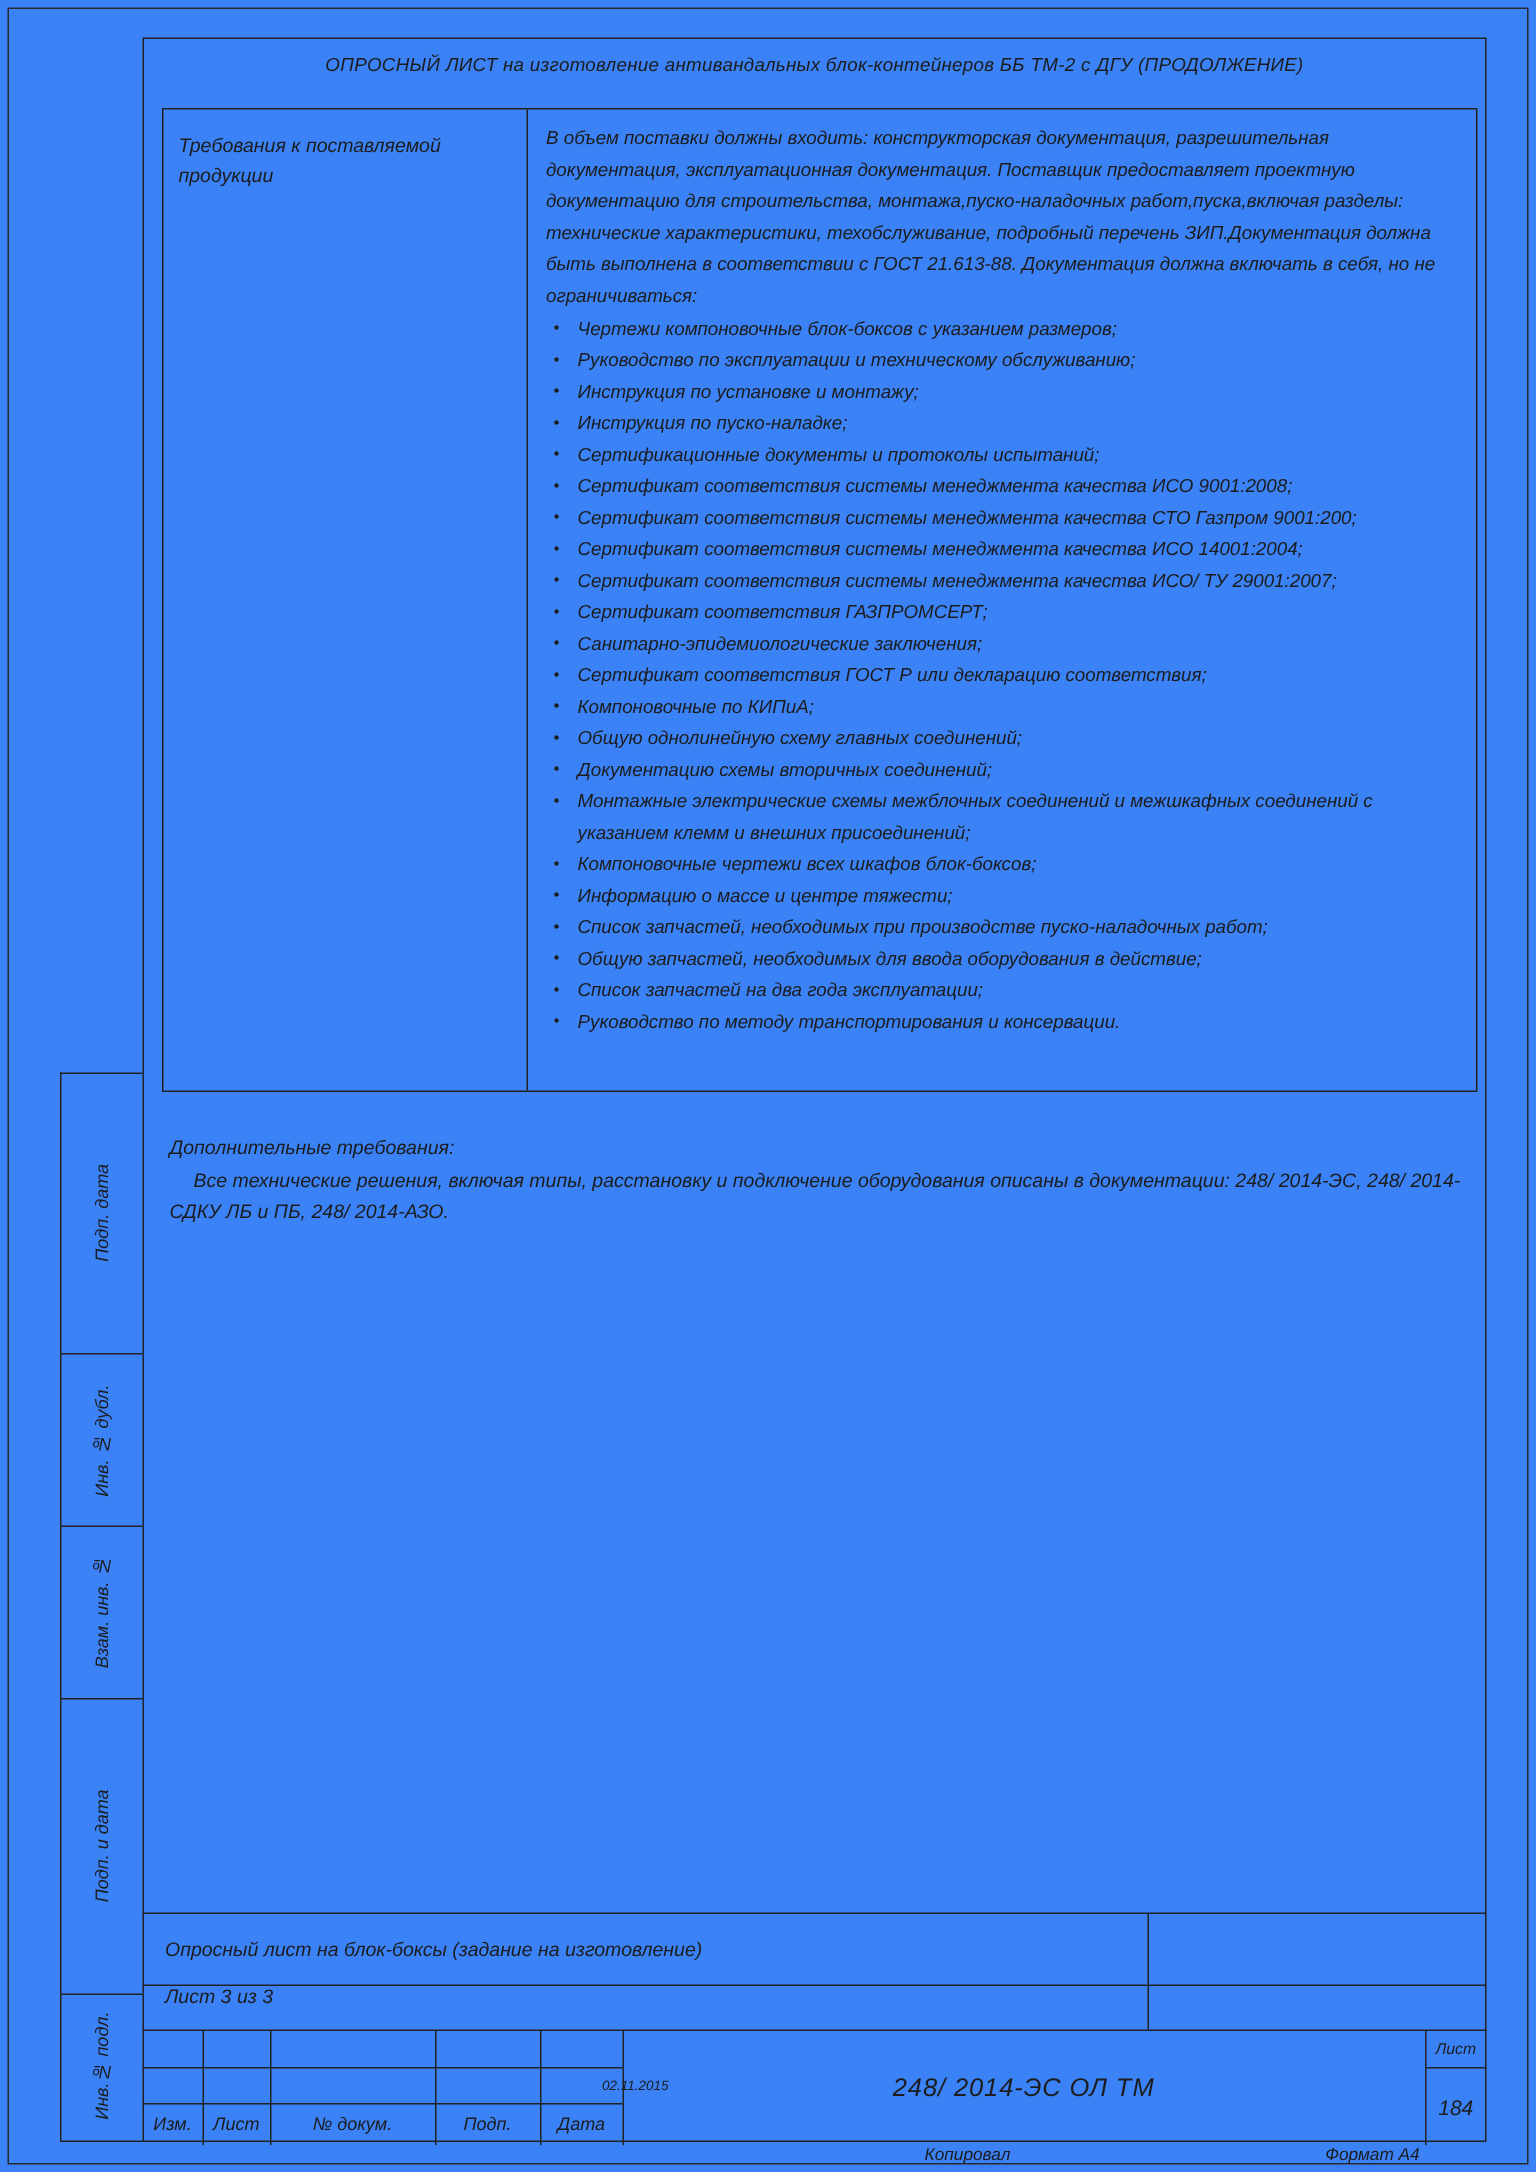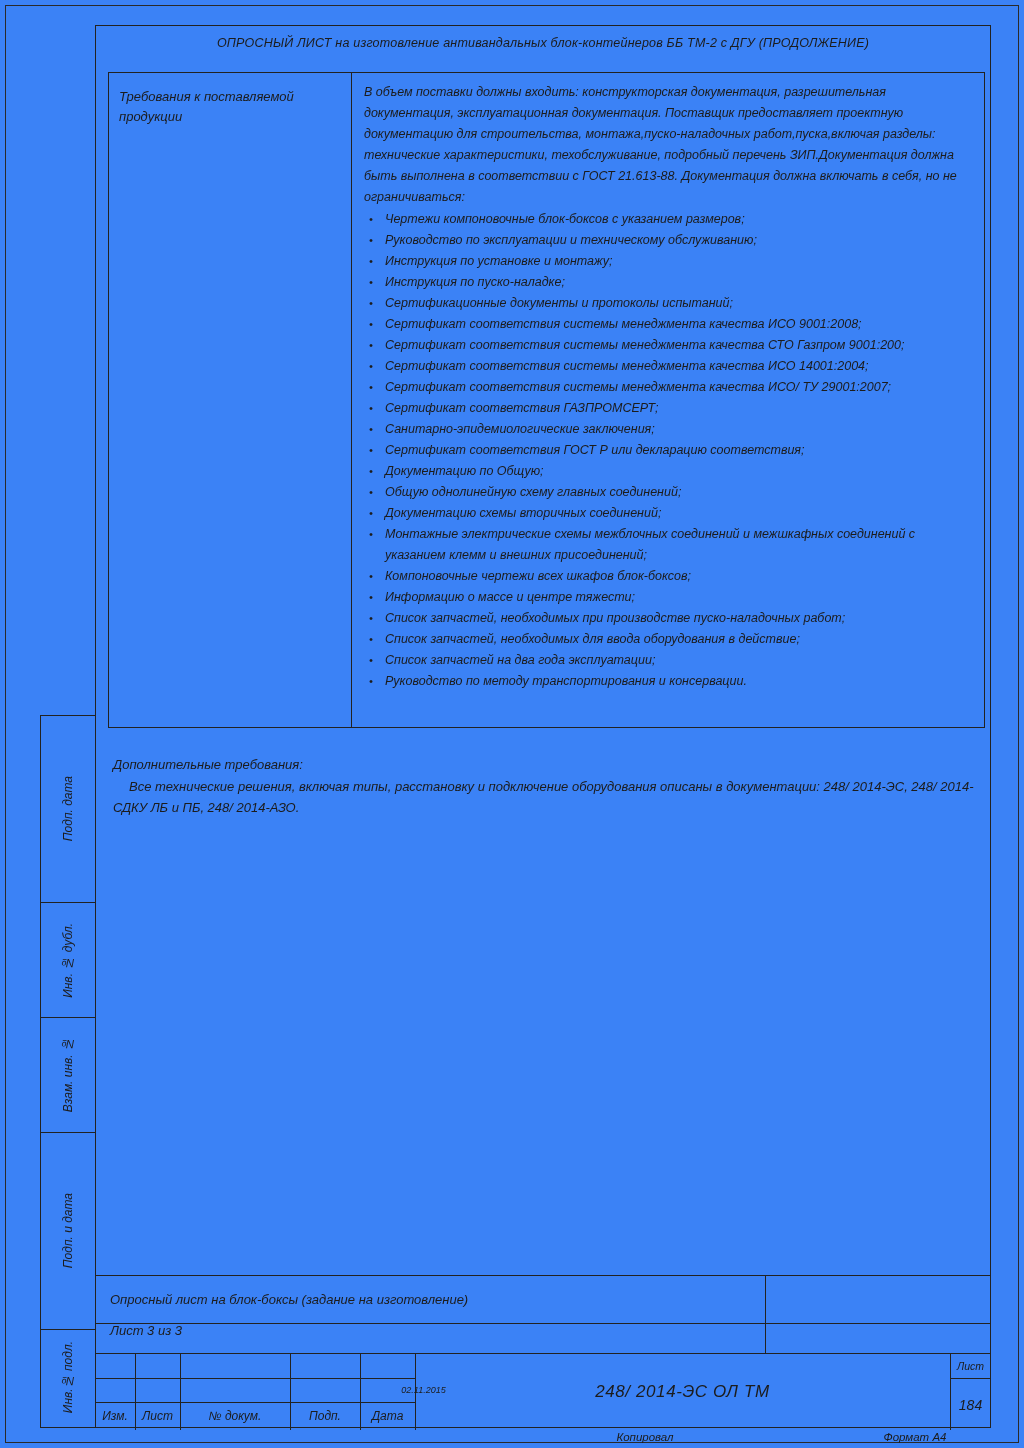--- a/index.html
+++ b/index.html
@@ -88,28 +88,28 @@
         <li>Инструкция по установке и монтажу;</li>
         <li>Инструкция по пуско-наладке;</li>
         <li>Сертификационные документы и протоколы испытаний;</li>
         <li>Сертификат соответствия системы менеджмента качества ИСО 9001:2008;</li>
         <li>Сертификат соответствия системы менеджмента качества СТО Газпром 9001:200;</li>
         <li>Сертификат соответствия системы менеджмента качества ИСО 14001:2004;</li>
         <li>Сертификат соответствия системы менеджмента качества ИСО/ ТУ 29001:2007;</li>
         <li>Сертификат соответствия ГАЗПРОМСЕРТ;</li>
         <li>Санитарно-эпидемиологические заключения;</li>
         <li>Сертификат соответствия ГОСТ Р или декларацию соответствия;</li>
-        <li>Документацию по Общую;</li>
+        <li>Компоновочные по КИПиА;</li>
         <li>Общую однолинейную схему главных соединений;</li>
         <li>Документацию схемы вторичных соединений;</li>
         <li>Монтажные электрические схемы межблочных соединений и межшкафных соединений с указанием клемм и внешних присоединений;</li>
         <li>Компоновочные чертежи всех шкафов блок-боксов;</li>
         <li>Информацию о массе и центре тяжести;</li>
         <li>Список запчастей, необходимых при производстве пуско-наладочных работ;</li>
-        <li>Список запчастей, необходимых для ввода оборудования в действие;</li>
+        <li>Общую запчастей, необходимых для ввода оборудования в действие;</li>
         <li>Список запчастей на два года эксплуатации;</li>
         <li>Руководство по методу транспортирования и консервации.</li>
       </ul>
     </div>
   </div>
 
   <div class="additional">
     <div>Дополнительные требования:</div>
     <p class="add-text">Все технические решения, включая типы, расстановку и подключение оборудования описаны в документации: 248/ 2014-ЭС, 248/ 2014-СДКУ ЛБ и ПБ, 248/ 2014-АЗО.</p>
   </div>

